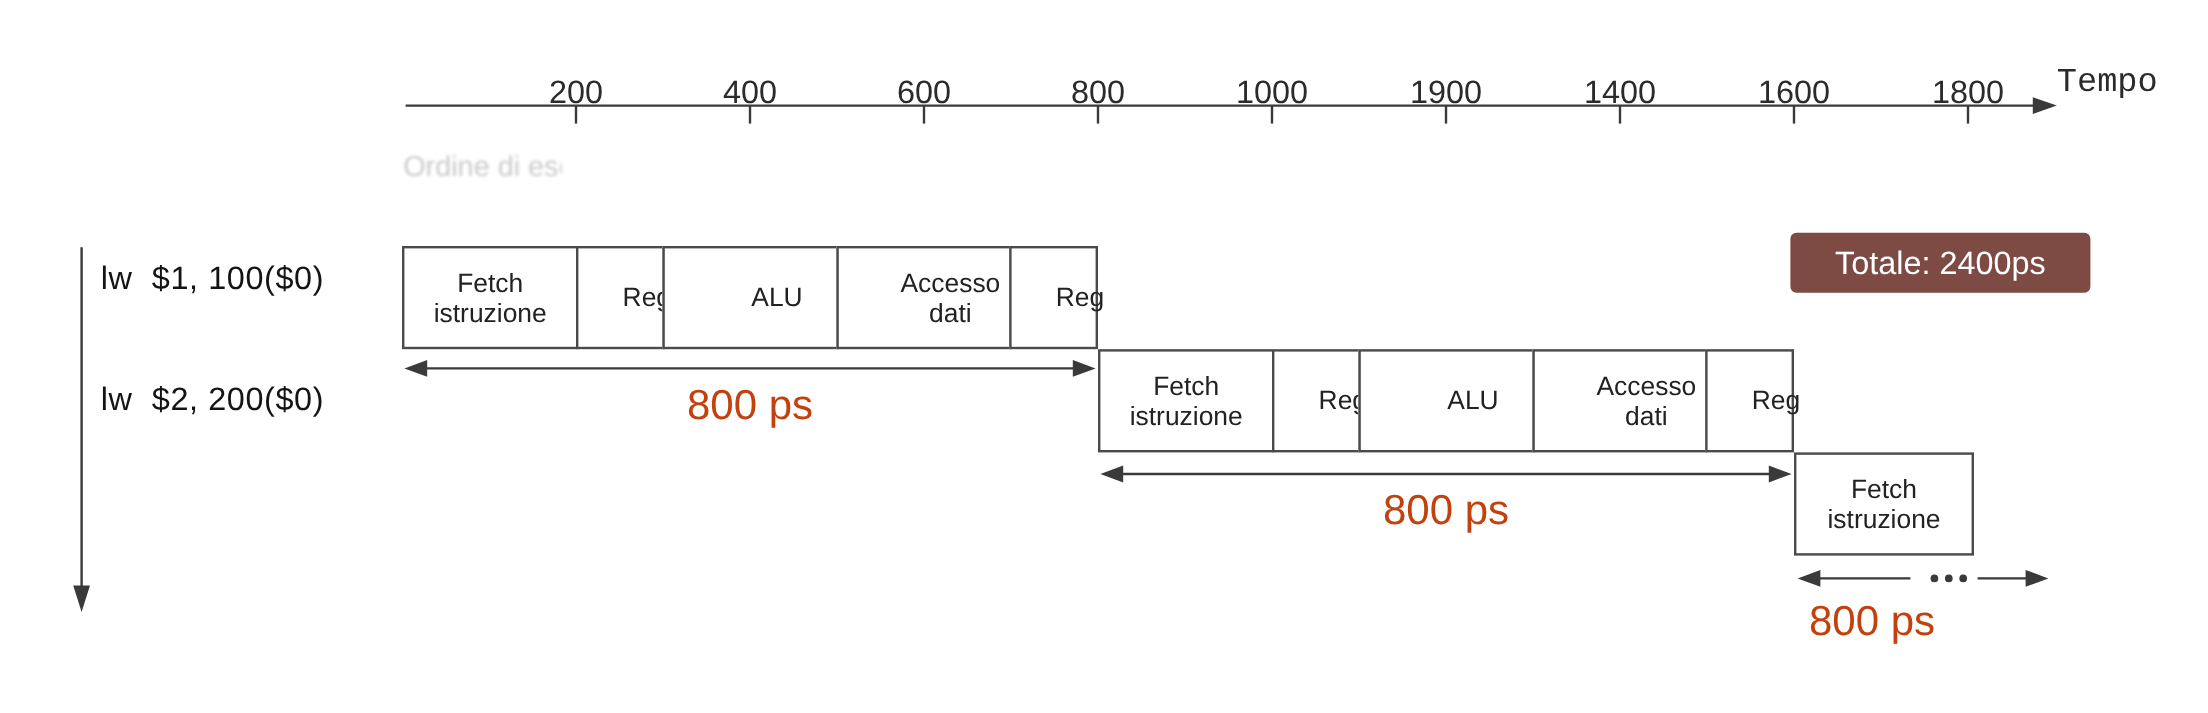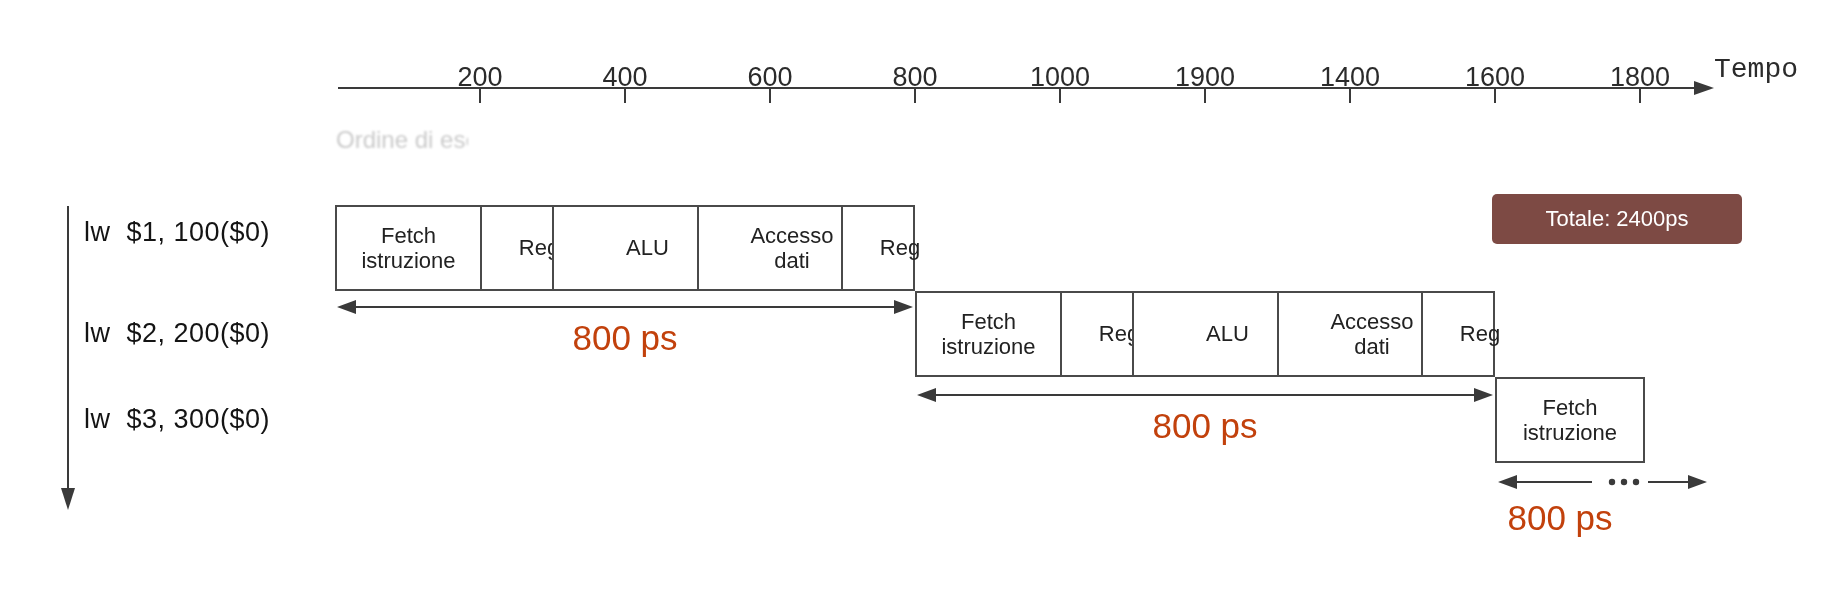--- a/index.html
+++ b/index.html
@@ -37,21 +37,21 @@
   .stage + .stage { margin-left: -2px; padding-left: 48px; }
   .dur {
     position: absolute; width: 160px; text-align: center;
     font-size: 35px; color: #c2410c;
   }
   .badge {
     position: absolute; left: 1492px; top: 194px;
     width: 250px; height: 50px;
     background: #7d4a44; color: #ffffff;
     display: flex; align-items: center; justify-content: center;
-    font-size: 22px; border-radius: 5px;
+    font-size: 27px; border-radius: 5px;
   }
   .faded {
     position: absolute; left: 336px; top: 126px;
     width: 132px; height: 26px; overflow: hidden;
     font-size: 24px; color: #8a8a8a; opacity: 0.45;
     filter: blur(1.2px); white-space: nowrap;
   }
 </style>
 </head>
 <body>
@@ -115,21 +115,20 @@
   <div class="tick" style="left:1155px">1900</div>
   <div class="tick" style="left:1300px">1400</div>
   <div class="tick" style="left:1445px">1600</div>
   <div class="tick" style="left:1590px">1800</div>
   <div class="axis-title">Tempo</div>
 
   <div class="faded">Ordine di esecuzione</div>
 
   <div class="instr" style="top:217px">lw  $1, 100($0)</div>
   <div class="instr" style="top:318px">lw  $2, 200($0)</div>
-  <div class="instr" style="top:404px">lw  $3, 300($0)</div>
 
   <div class="stage-row" style="left:335px; top:205px">
     <div class="stage" style="width:147px">Fetch istruzione</div>
     <div class="stage" style="width:74px">Reg</div>
     <div class="stage" style="width:147px">ALU</div>
     <div class="stage" style="width:146px">Accesso dati</div>
     <div class="stage" style="width:74px">Reg</div>
   </div>
 
   <div class="stage-row" style="left:915px; top:291px">

